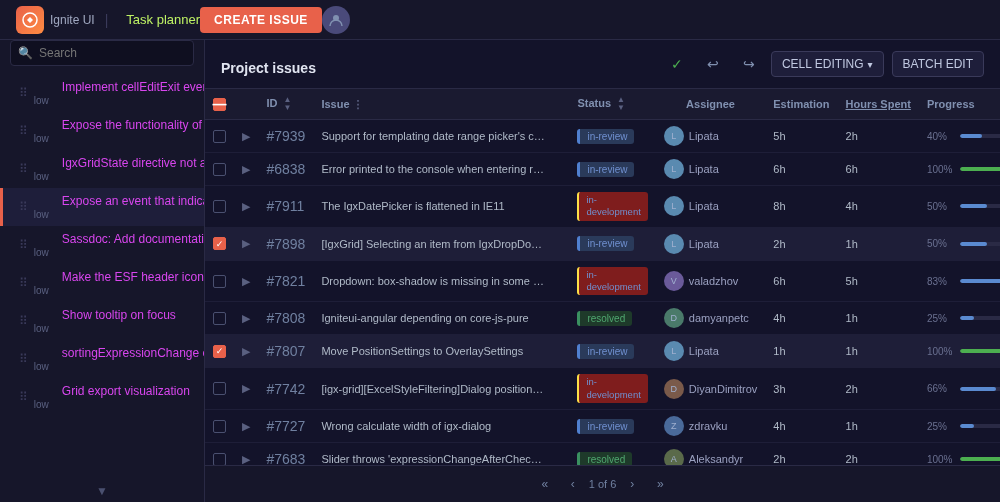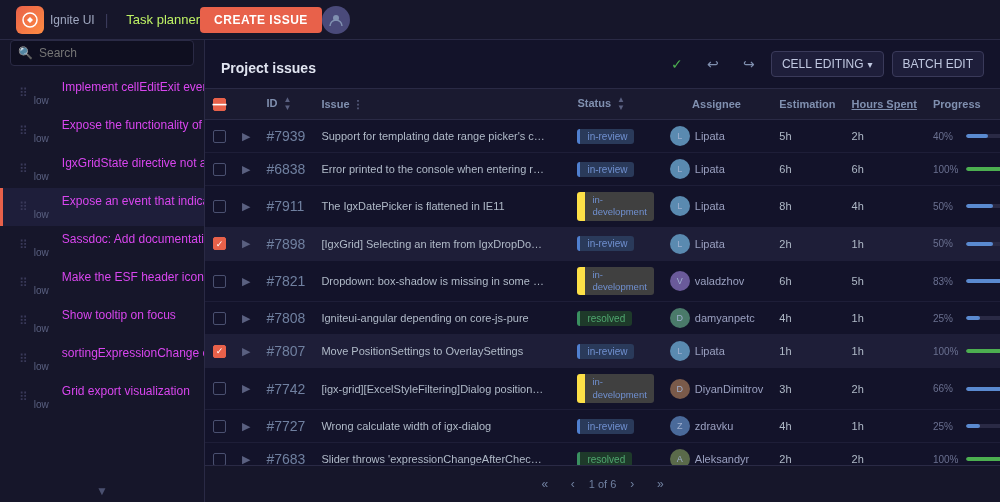--- a/index.html
+++ b/index.html
@@ -340,23 +340,23 @@
       font-size: 10px;
       font-weight: 500;
       white-space: nowrap;
     }
     .status-in-review {
       background: #2a3a5a;
       color: #7090d0;
       border-left: 3px solid #5080d0;
     }
     .status-in-development {
-      background: #404040;
+      background: #7f1d1d;
       color: #7090d0;
-      border-left: 8px solid #fde047;
+      border-left: 2px solid #fde047;
     }
     .status-resolved {
       background: #1e3a2a;
       color: #50a870;
       border-left: 3px solid #3a9060;
     }
 
     
     .assignee-cell {
       display: flex;

